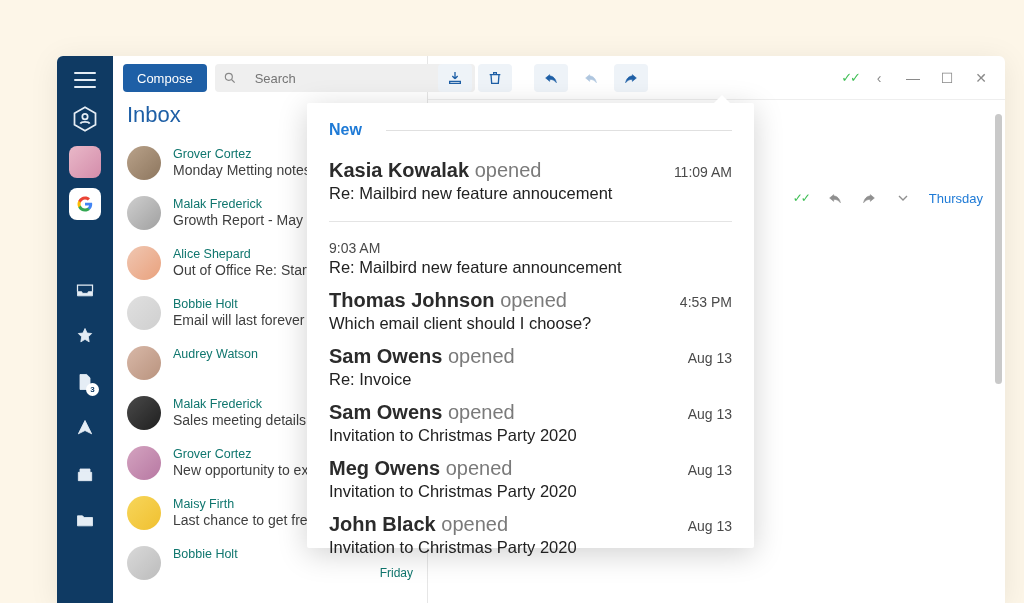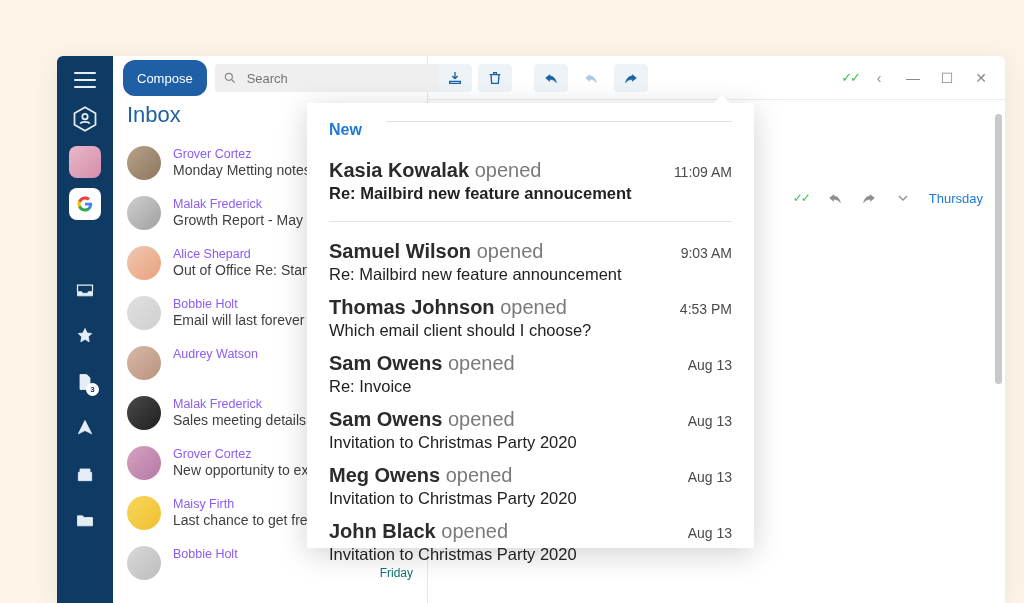--- a/index.html
+++ b/index.html
@@ -53,36 +53,36 @@
 
 .listcol {
   width: 315px;
   background: #fff;
   border-right: 1px solid #e6e6e6;
   display:flex; flex-direction:column;
   position:relative;
 }
 .topbar { height:44px; display:flex; align-items:center; gap:8px; padding:0 10px;}
 .compose-btn {
-  background:#1e5fa6; color:#fff; border:none; border-radius:12px;
-  height:36px; padding:0 14px; font-size:13px; cursor:pointer;
+  background:#1e5fa6; color:#fff; border:none; border-radius:4px;
+  height:28px; padding:0 14px; font-size:13px; cursor:pointer;
 }
 .search-wrap {
   flex:1; height:28px; background:#efefef; border-radius:4px;
-  display:flex; align-items:center; padding:0 8px; gap:10px;
+  display:flex; align-items:center; padding:0 8px; gap:18px;
 }
 .search-wrap svg{ width:14px;height:14px; stroke:#888;}
 .search-wrap input { flex:1; border:none; background:transparent; font-size:13px; outline:none; color:#555;}
 .sort-ic{ width:16px;height:16px; stroke:#888; cursor:pointer; margin-left:4px;}
 .folder-title { font-size:22px; color:#1e5fa6; padding:2px 14px 10px; font-weight:400;}
 .maillist { flex:1; overflow:hidden;}
 .mail-item { display:flex; gap:12px; padding:8px 14px; align-items:flex-start; cursor:pointer;}
 .mail-item .av { width:34px;height:34px;border-radius:50%; background:#d9d9d9; flex-shrink:0; overflow:hidden;}
 .mail-item .txt { flex:1; min-width:0;}
-.mail-item .sender { font-size:12.5px; color:#8b5cf6; line-height:1.3;}
+.mail-item .sender { font-size:12.5px; color:#0f766e; line-height:1.3;}
 .mail-item .subject { font-size:14px; color:#3f3f3f; white-space:nowrap; overflow:hidden; text-overflow:ellipsis;}
 .mail-item .meta { font-size:12px; color:#0f766e; align-self:flex-end;}
 .mail-item .read-mark { color:#3fbf55; font-size:11px; letter-spacing:-2px; align-self:flex-end; margin-top:2px;}
 .av.c1{background:linear-gradient(135deg,#b9a28a,#8d765e);}
 .av.c2{background:linear-gradient(135deg,#cfcfcf,#a0a0a0);}
 .av.c3{background:linear-gradient(135deg,#f0c7b2,#e9a17d);}
 .av.c4{background:linear-gradient(135deg,#e0e0e0,#cfcfcf);}
 .av.c5{background:linear-gradient(135deg,#d8b8a8,#b9937e);}
 .av.c6{background:linear-gradient(135deg,#4a4a4a,#1f1f1f);}
 .av.c7{background:linear-gradient(135deg,#d4a3c0,#b778a2);}
@@ -114,32 +114,32 @@
   box-shadow:0 6px 30px rgba(0,0,0,.18);
   border-radius:2px;
   padding:18px 22px 0;
   z-index: 50;
 }
 .popup::after{
   content:""; position:absolute; top:-8px; right:24px;
   border-left:8px solid transparent; border-right:8px solid transparent;
   border-bottom:8px solid #fff;
 }
-.popup .new-row{ display:flex; gap:24px; margin-bottom:14px;}
+.popup .new-row{ display:flex; align-items:center; gap:24px; margin-bottom:14px;}
 .popup .new-row .lbl{ color:#1e7ad6; font-size:16px; font-weight:600;}
 .popup .new-row .line{ flex:1; height:1px; background:#e0e0e0;}
 .notif { padding: 6px 0;}
 .notif .top{ display:flex; justify-content:space-between; align-items:baseline;}
 .notif .who{ font-size:20px; color:#2b2b2b;}
 .notif .who .name{ font-weight:600;}
 .notif .who .action{ color:#7a7a7a; font-weight:400;}
 .notif .time{ font-size:14px; color:#4a4a4a;}
 .notif .title{ font-size:16.5px; color:#222; margin-top:2px;}
 .notif.first .who .name{ font-weight:700;}
-.notif.first .title{ font-weight:700;}
+.notif.first .title{ font-weight:400;}
 .popup .div{ height:1px; background:#e4e4e4; margin:12px 0;}
 </style>
 </head>
 <body>
 
 <div class="app">
 
   <div class="rail">
     <div class="hamburger">
         <span></span>
@@ -352,21 +352,20 @@
   <div class="notif first">
     <div class="top">
         <span class="who"><span class="name">Kasia Kowalak</span> <span class="action">opened</span></span>
         <span class="time">11:09 AM</span>
       </div>
     <div class="title">Re: Mailbird new feature annoucement</div>
   </div>
   <div class="div"></div>
   <div class="notif">
     <div class="top">
-        <span class="who"><span class="name">Samuel Wilson</span> <span class="action">opened</span></span>
         <span class="time">9:03 AM</span>
       </div>
     <div class="title">Re: Mailbird new feature announcement</div>
   </div>
   <div class="notif">
     <div class="top">
         <span class="who"><span class="name">Thomas Johnson</span> <span class="action">opened</span></span>
         <span class="time">4:53 PM</span>
       </div>
     <div class="title">Which email client should I choose?</div>

